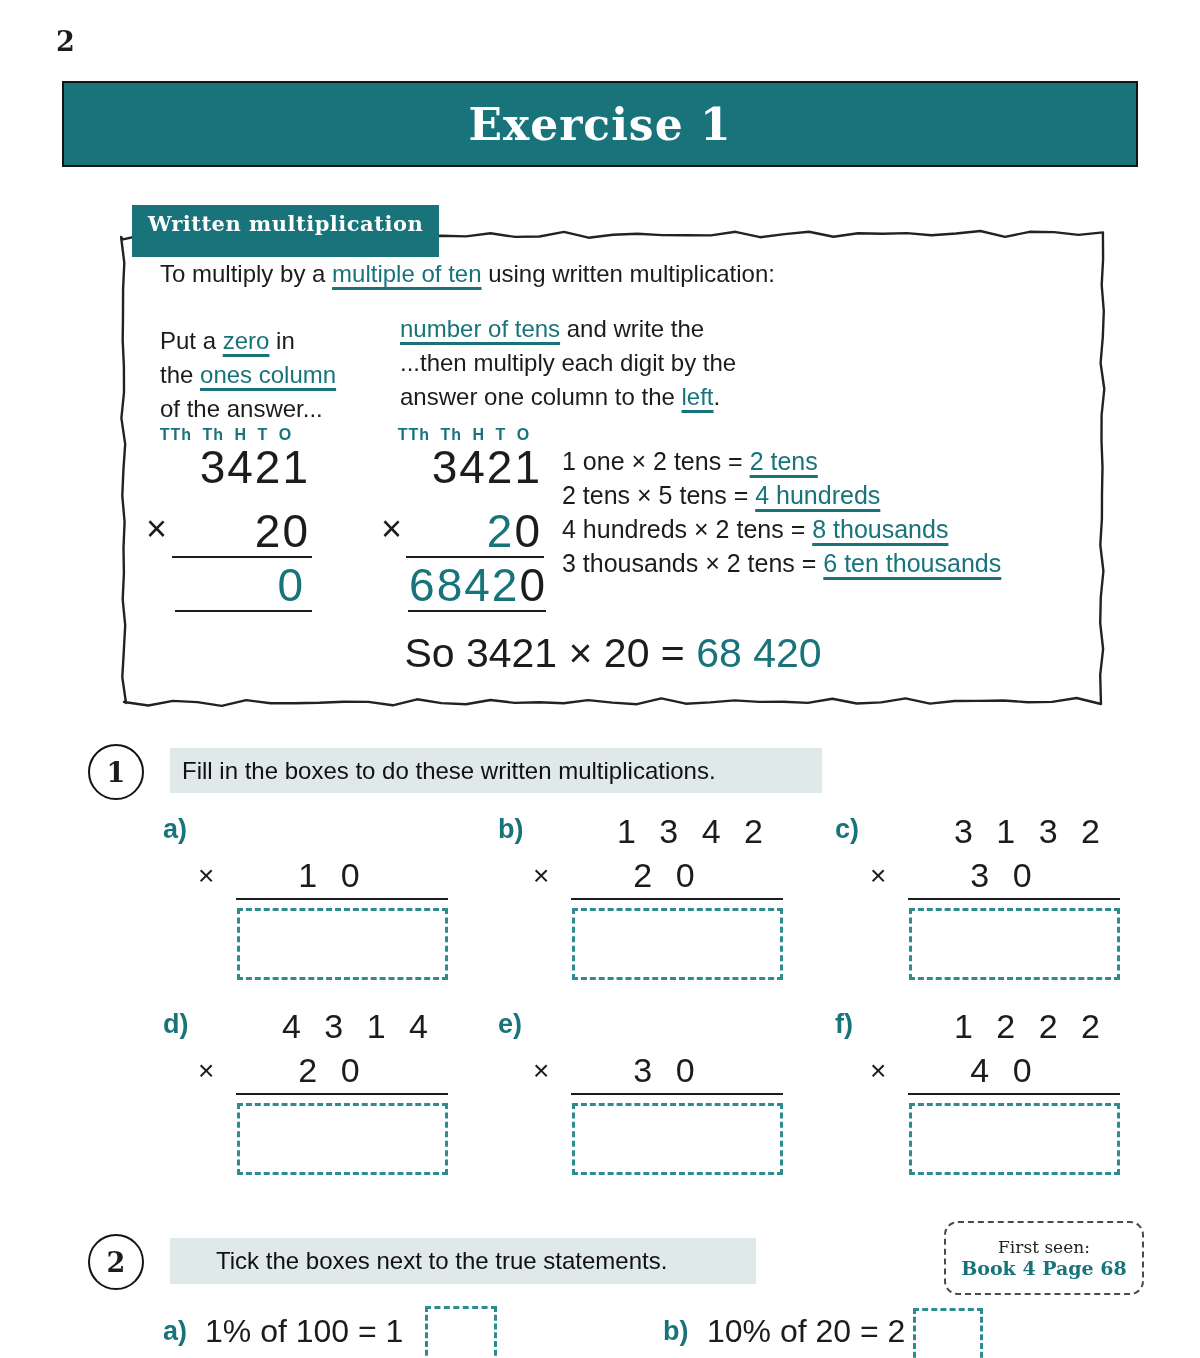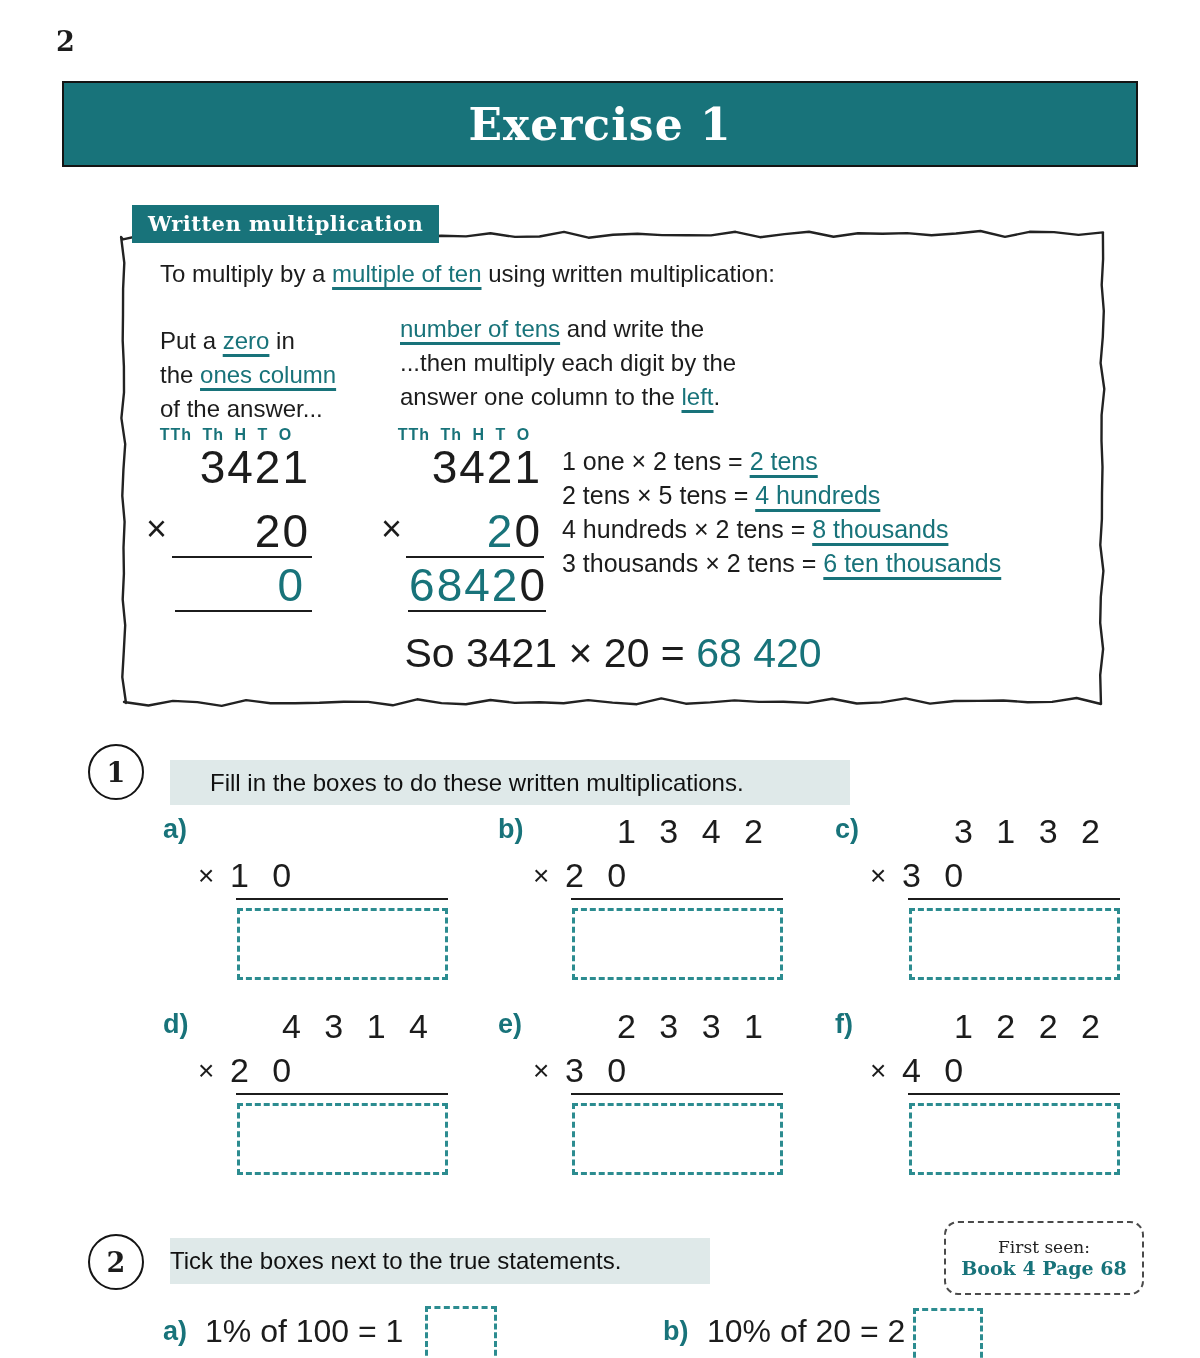--- a/index.html
+++ b/index.html
@@ -18,21 +18,21 @@
   
   .banner{left:62px;top:81px;width:1072px;height:82px;background:#18737a;border:2px solid #141414;
     display:flex;align-items:center;justify-content:center;}
   .banner .title{color:#ffffff;font-family:"DejaVu Serif",serif;font-weight:700;font-size:44px;letter-spacing:1px;}
 
   
   .info-box{left:118px;top:212px;width:990px;height:500px;}
   .info-box svg{position:absolute;left:0;top:0;}
   .tab{position:absolute;left:14px;top:-7px;background:#18737a;color:#fff;
     font-family:"DejaVu Serif",serif;font-weight:700;font-size:21px;
-    padding:6px 16px 7px 16px;letter-spacing:0.5px;}
+    padding:6px 16px 21px 16px;letter-spacing:0.5px;}
   .intro{position:absolute;left:42px;top:48px;font-size:24px;}
   .col-left{position:absolute;left:42px;top:100px;font-size:24px;line-height:34px;margin-top:12px;}
   .col-right{position:absolute;left:282px;top:100px;font-size:24px;line-height:34px;}
 
   .ph{position:absolute;font-size:16px;font-weight:700;color:#18737a;letter-spacing:1px;word-spacing:5px;width:152px;text-align:center;}
   .ph1{left:32px;top:214px;}
   .ph2{left:270px;top:214px;}
   .bignum{position:absolute;width:162px;text-align:right;font-size:46px;letter-spacing:2px;line-height:46px;}
   .ex1-top{left:30px;top:232px;}
   .ex1-fac{left:30px;top:296px;}
@@ -55,29 +55,29 @@
   .summary{position:absolute;left:0;top:418px;width:990px;text-align:center;font-size:41px;}
   .summary .ans{color:#18737a;}
 
   
   .qcircle{width:52px;height:52px;border:2.5px solid #141414;border-radius:50%;
     display:flex;align-items:center;justify-content:center;
     font-family:"DejaVu Serif",serif;font-weight:700;font-size:27px;}
   .qc1{left:88px;top:744px;}
   .qc2{left:88px;top:1234px;}
   .qbar{background:#dfe9e9;display:flex;align-items:center;font-size:24px;color:#111;}
-  .qbar1{left:170px;top:748px;width:640px;height:45px;padding-left:40px;margin-top:12px;}
-  .qbar2{left:170px;top:1238px;width:540px;height:46px;}
+  .qbar1{left:170px;top:748px;width:640px;height:45px;padding-left:12px;}
+  .qbar2{left:170px;top:1238px;width:540px;height:46px;padding-left:46px;}
 
   
   .prob{position:absolute;width:300px;height:170px;}
   .p-label{position:absolute;left:3px;top:2px;color:#18737a;font-weight:700;font-size:27px;}
   .p-top{position:absolute;left:70px;top:0;width:205px;text-align:right;font-size:34px;letter-spacing:7px;line-height:38px;white-space:nowrap;}
   .p-x{position:absolute;left:38px;top:48px;font-size:28px;}
-  .p-fac{position:absolute;left:70px;top:44px;width:205px;text-align:left;font-size:34px;letter-spacing:7px;line-height:38px;white-space:nowrap;}
+  .p-fac{position:absolute;left:70px;top:44px;width:205px;text-align:center;font-size:34px;letter-spacing:7px;line-height:38px;white-space:nowrap;}
   .p-line{position:absolute;left:76px;top:86px;width:212px;border-top:2.5px solid #1c1c1c;}
   .p-box{position:absolute;left:77px;top:96px;width:205px;height:66px;border:3px dashed #2c8c90;}
   .pa{left:160px;top:812px;} .pb{left:495px;top:812px;} .pc{left:832px;top:812px;}
   .pd{left:160px;top:1007px;} .pe{left:495px;top:1007px;} .pf{left:832px;top:1007px;}
 
   
   .badge{left:944px;top:1221px;width:196px;height:70px;border:2.5px dashed #4a4a4a;border-radius:14px;
     display:flex;flex-direction:column;align-items:center;justify-content:center;background:#fff;}
   .badge .b1{font-family:"DejaVu Serif",serif;font-size:17px;color:#222;}
   .badge .b2{font-family:"DejaVu Serif",serif;font-size:19px;font-weight:700;color:#18737a;}
@@ -183,21 +183,20 @@
 <div class="prob pd">
   <div class="p-label">d)</div>
   <div class="p-top">4 3 1 4</div>
   <div class="p-x">×</div>
   <div class="p-fac">2 0</div>
   <div class="p-line"></div>
   <div class="p-box"></div>
 </div>
 <div class="prob pe">
   <div class="p-label">e)</div>
-  <div class="p-top">2 3 3 1</div>
   <div class="p-x">×</div>
   <div class="p-fac">3 0</div>
   <div class="p-line"></div>
   <div class="p-box"></div>
 </div>
 <div class="prob pf">
   <div class="p-label">f)</div>
   <div class="p-top">1 2 2 2</div>
   <div class="p-x">×</div>
   <div class="p-fac">4 0</div>

